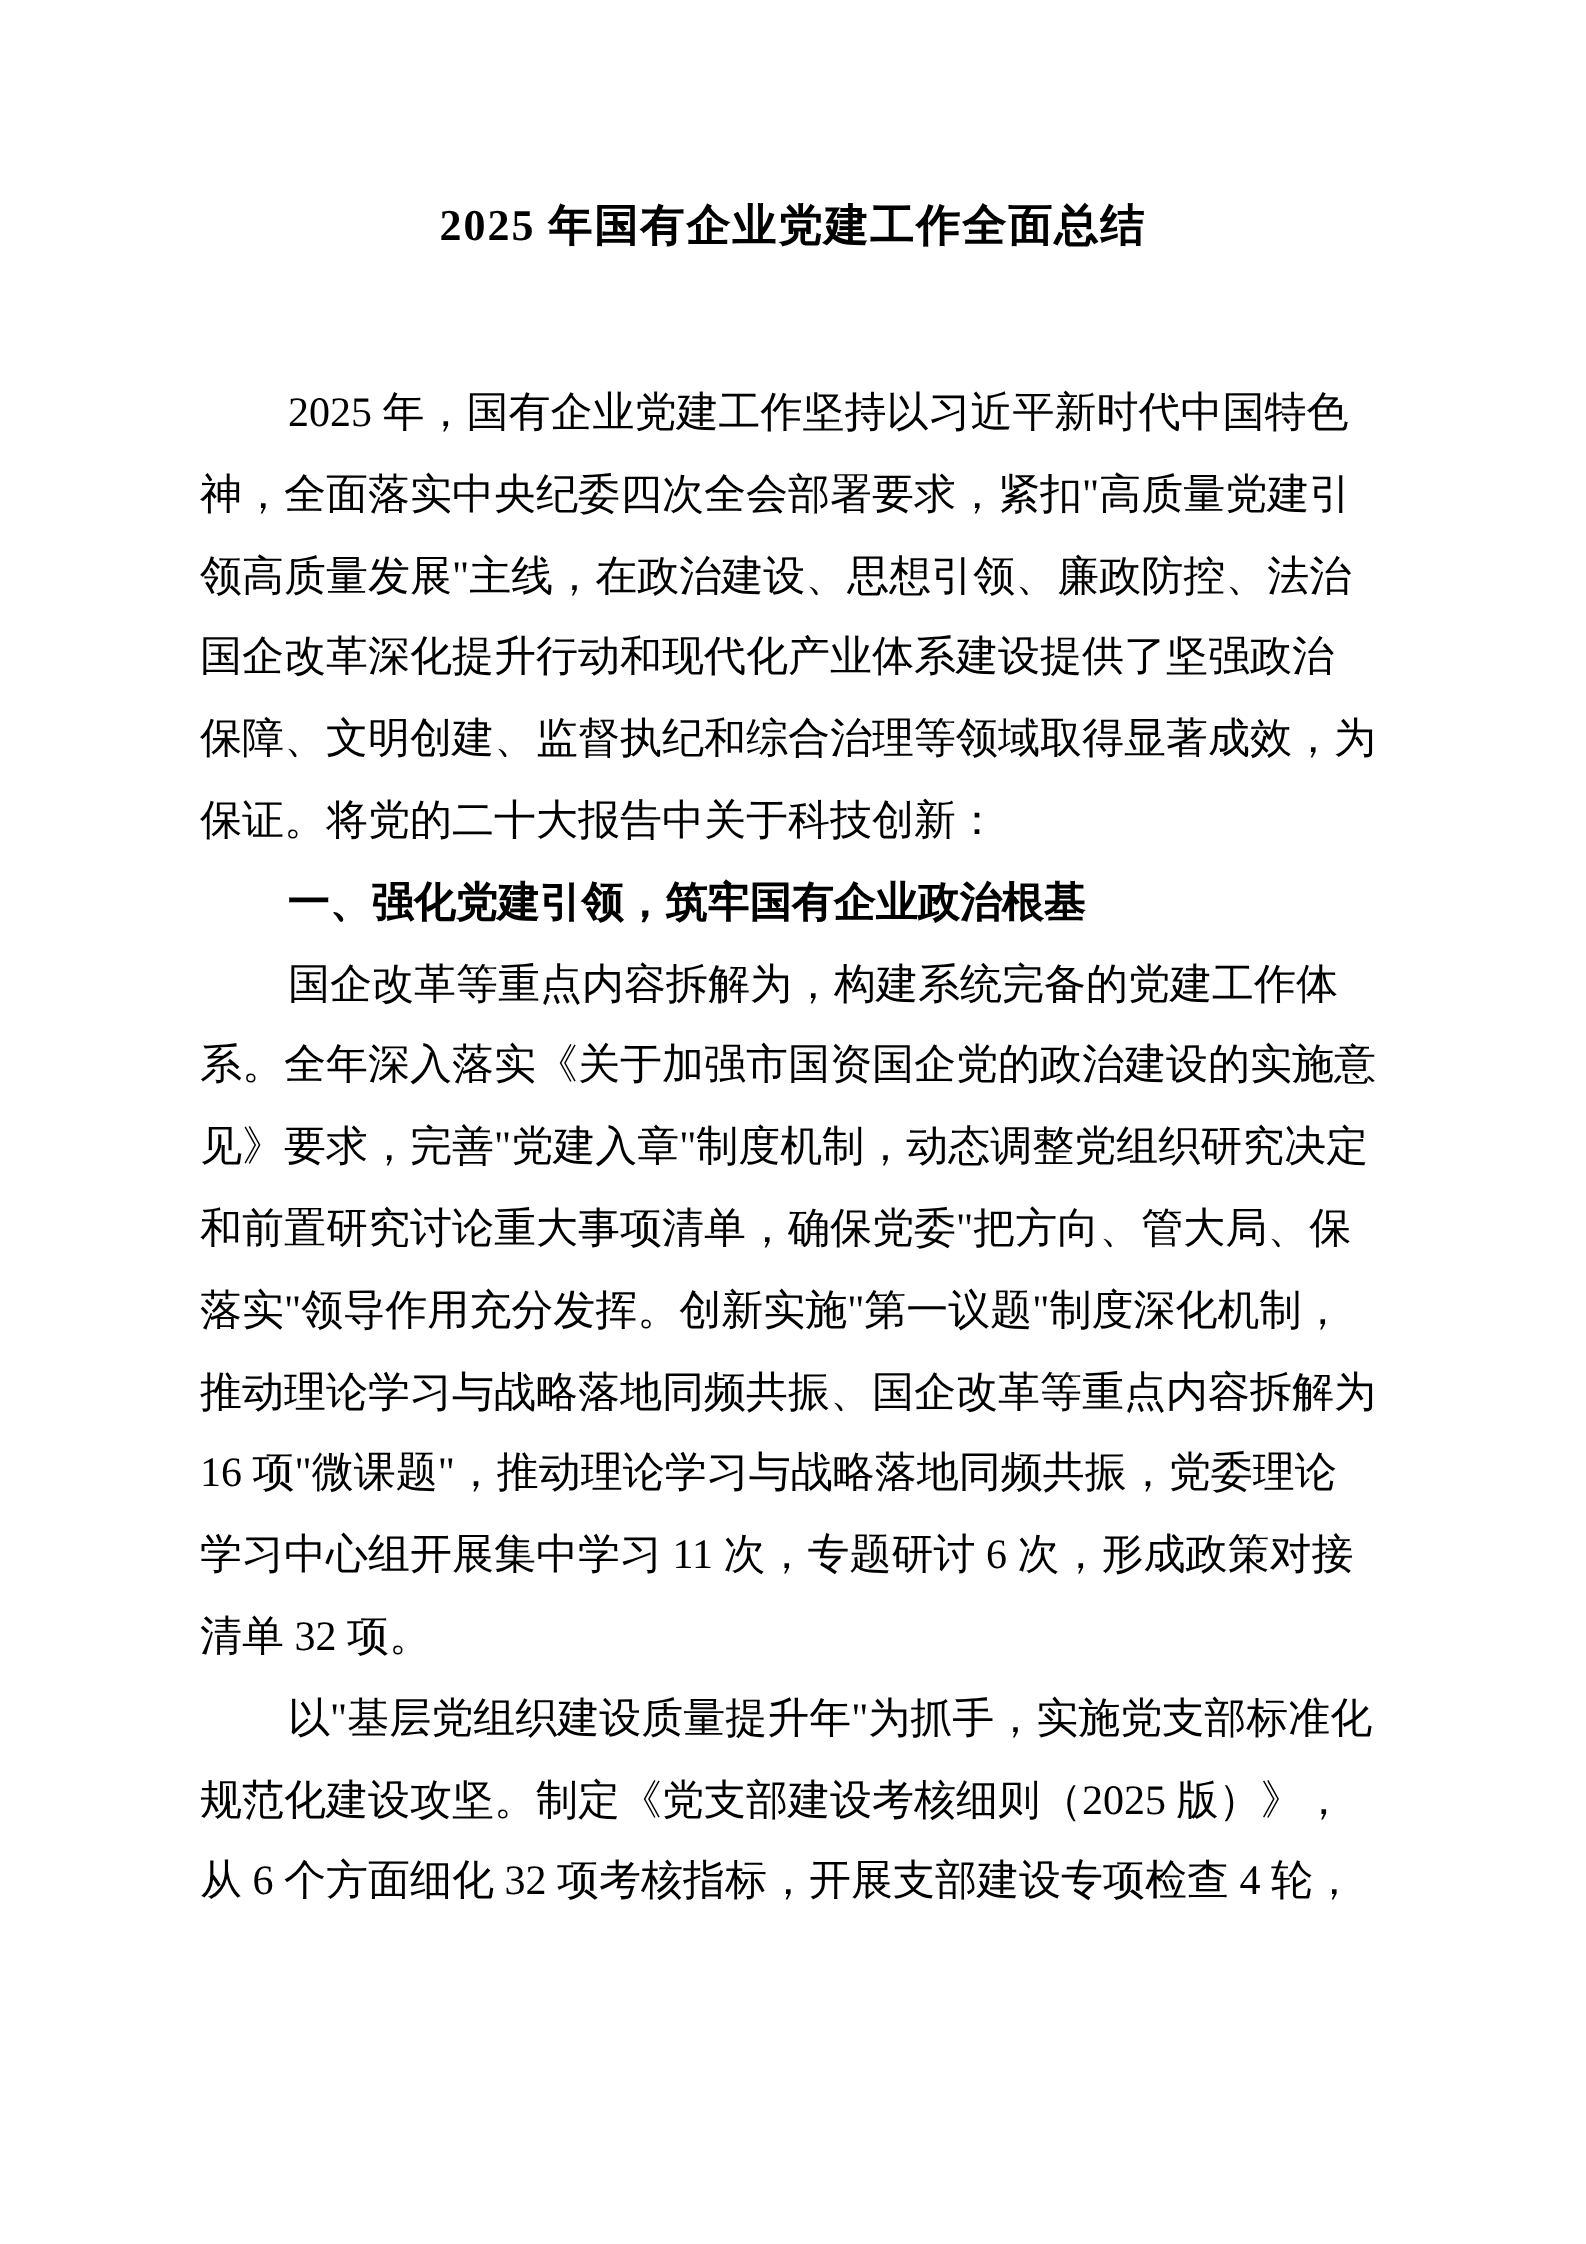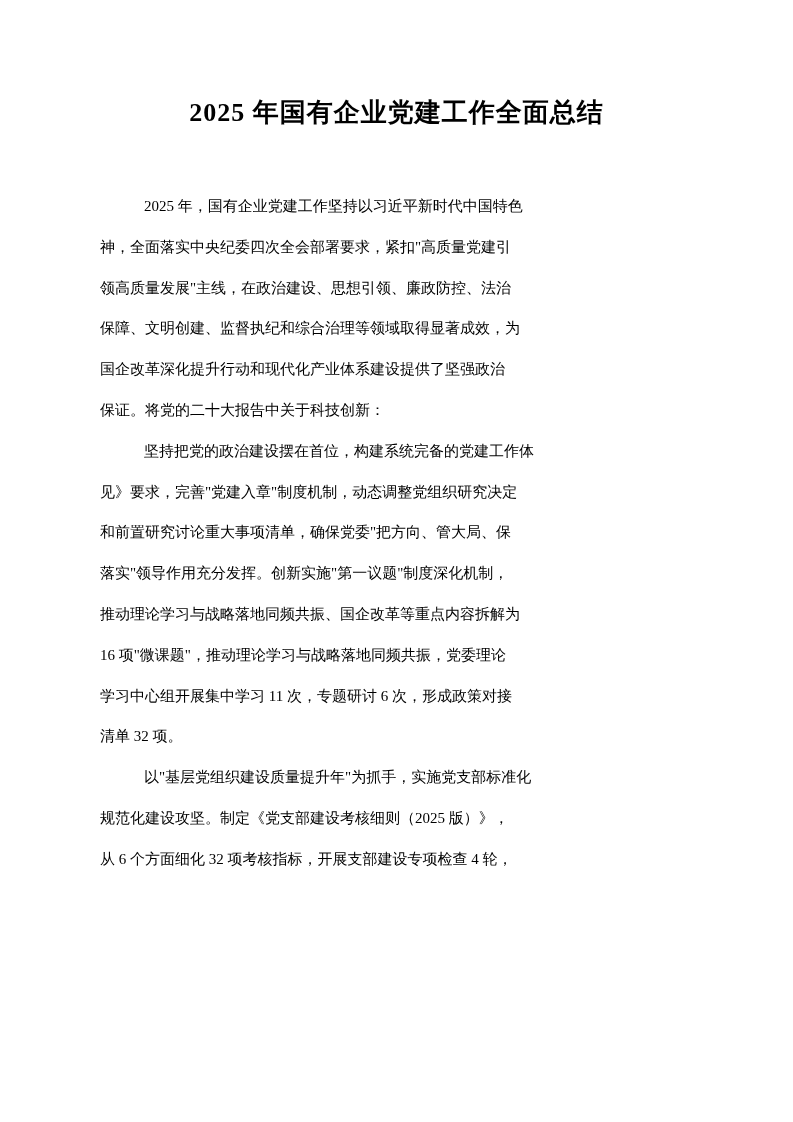--- a/index.html
+++ b/index.html
@@ -13,34 +13,34 @@
     height: 1122px;
     background: #ffffff;
     overflow: hidden;
     color: #000000;
     font-family: "Liberation Serif", "DejaVu Serif", serif;
   }
   .doc-title {
     margin: 0;
     padding-top: 90px;
     text-align: center;
-    font-size: 26px;
+    font-size: 22px;
     font-weight: bold;
     line-height: 46px;
     letter-spacing: 1px;
   }
   .doc-body {
     margin: 50px 100px 0 100px;
   }
   .para {
     margin: 0;
     padding: 0;
   }
   .line {
-    font-size: 15px;
+    font-size: 21px;
     line-height: 40.8px;
     white-space: pre;
     text-align: left;
   }
   .para.body .line.first {
     text-indent: 44px;
   }
   .para.heading .line {
     font-weight: bold;
     text-indent: 44px;
@@ -49,26 +49,30 @@
 </head>
 <body>
 
 <div class="page">
   <h1 class="doc-title">2025 年国有企业党建工作全面总结</h1>
   <div class="doc-body">
       <div class="para body">
         <div class="line first">2025 年，国有企业党建工作坚持以习近平新时代中国特色</div>
         <div class="line">神，全面落实中央纪委四次全会部署要求，紧扣"高质量党建引</div>
         <div class="line">领高质量发展"主线，在政治建设、思想引领、廉政防控、法治</div>
+        <div class="line">国企改革深化提升行动和现代化产业体系建设提供了坚强政治</div>
         <div class="line">保障、文明创建、监督执纪和综合治理等领域取得显著成效，为</div>
-        <div class="line">国企改革深化提升行动和现代化产业体系建设提供了坚强政治</div>
         <div class="line">保证。将党的二十大报告中关于科技创新：</div>
       </div>
+      <div class="para heading">
+        <div class="line first">一、强化党建引领，筑牢国有企业政治根基</div>
+      </div>
       <div class="para body">
-        <div class="line first">坚持把党的政治建设摆在首位，构建系统完备的党建工作体</div>
+        <div class="line first">国企改革等重点内容拆解为，构建系统完备的党建工作体</div>
+        <div class="line">系。全年深入落实《关于加强市国资国企党的政治建设的实施意</div>
         <div class="line">见》要求，完善"党建入章"制度机制，动态调整党组织研究决定</div>
         <div class="line">和前置研究讨论重大事项清单，确保党委"把方向、管大局、保</div>
         <div class="line">落实"领导作用充分发挥。创新实施"第一议题"制度深化机制，</div>
         <div class="line">推动理论学习与战略落地同频共振、国企改革等重点内容拆解为</div>
         <div class="line">16 项"微课题"，推动理论学习与战略落地同频共振，党委理论</div>
         <div class="line">学习中心组开展集中学习 11 次，专题研讨 6 次，形成政策对接</div>
         <div class="line">清单 32 项。</div>
       </div>
       <div class="para body">
         <div class="line first">以"基层党组织建设质量提升年"为抓手，实施党支部标准化</div>

